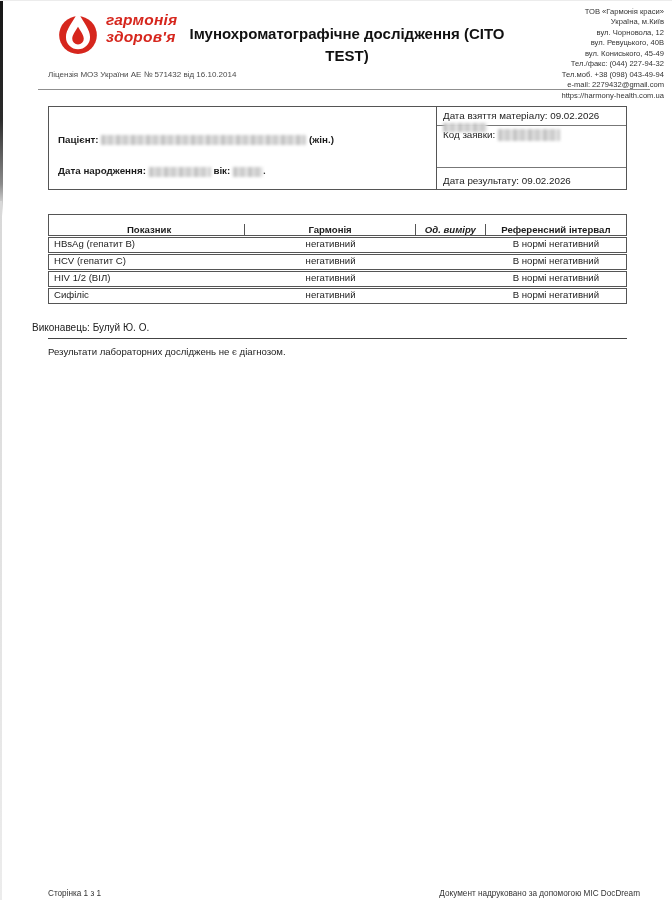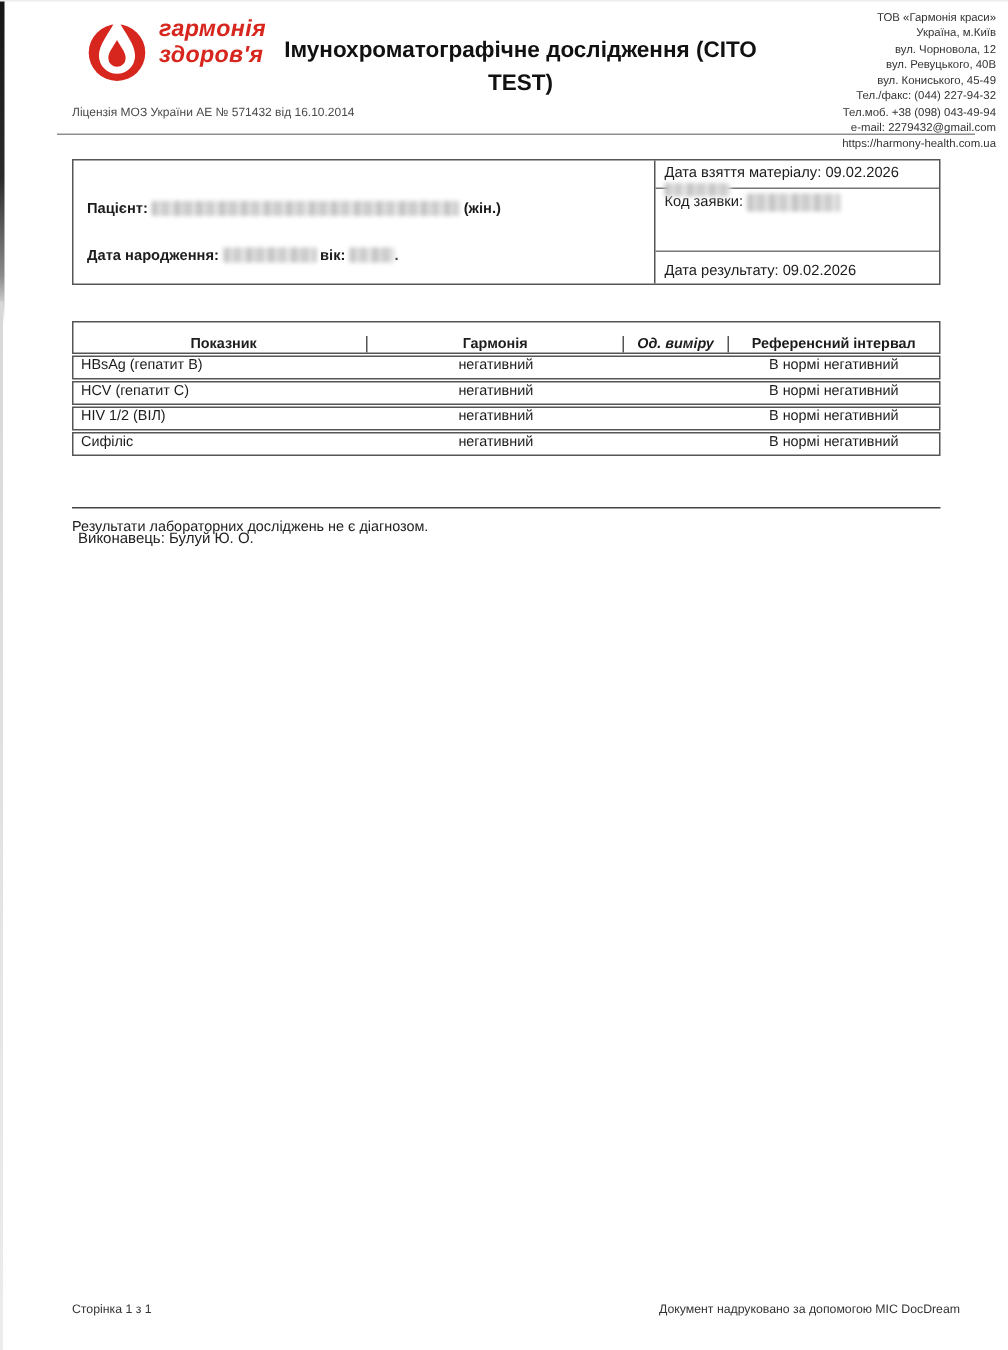--- a/index.html
+++ b/index.html
@@ -68,27 +68,27 @@
   .t-head .cell { display: flex; align-items: center; justify-content: center; border-right: 1px solid #555; }
   .t-head .cell:last-child { border-right: none; }
   .t-row { display: flex; border: 1px solid #555; height: 16px; margin-top: 1px; }
   .col-ind { width: 34%; padding-left: 5px; text-align: left; }
   .col-val { width: 29.6%; text-align: center; }
   .col-unit { width: 12.1%; text-align: center; font-style: italic; }
   .col-ref { width: 24.3%; text-align: center; }
   .t-row .col-ind { padding-left: 5px; }
 
   
-  .executor { position: absolute; left: 52px; top: 321px; font-size: 10px; color: #222; margin-top: 32px; }
+  .executor { position: absolute; left: 32px; top: 321px; font-size: 10px; color: #222; }
   .exec-rule { position: absolute; left: 48px; top: 337px; width: 579px; border-top: 1.5px solid #444; }
   .disclaimer { position: absolute; left: 48px; top: 345px; font-size: 9.6px; color: #222; }
 
   
   .footer {
-    position: absolute; left: 48px; top: 867px; width: 592px;
+    position: absolute; left: 48px; top: 888px; width: 592px;
     display: flex; justify-content: space-between; font-size: 8.2px; color: #333;
   }
 </style>
 </head>
 <body>
 
 <div class="page">
   <div class="scan-edge"></div>
   <div class="scan-edge-soft"></div>
 

